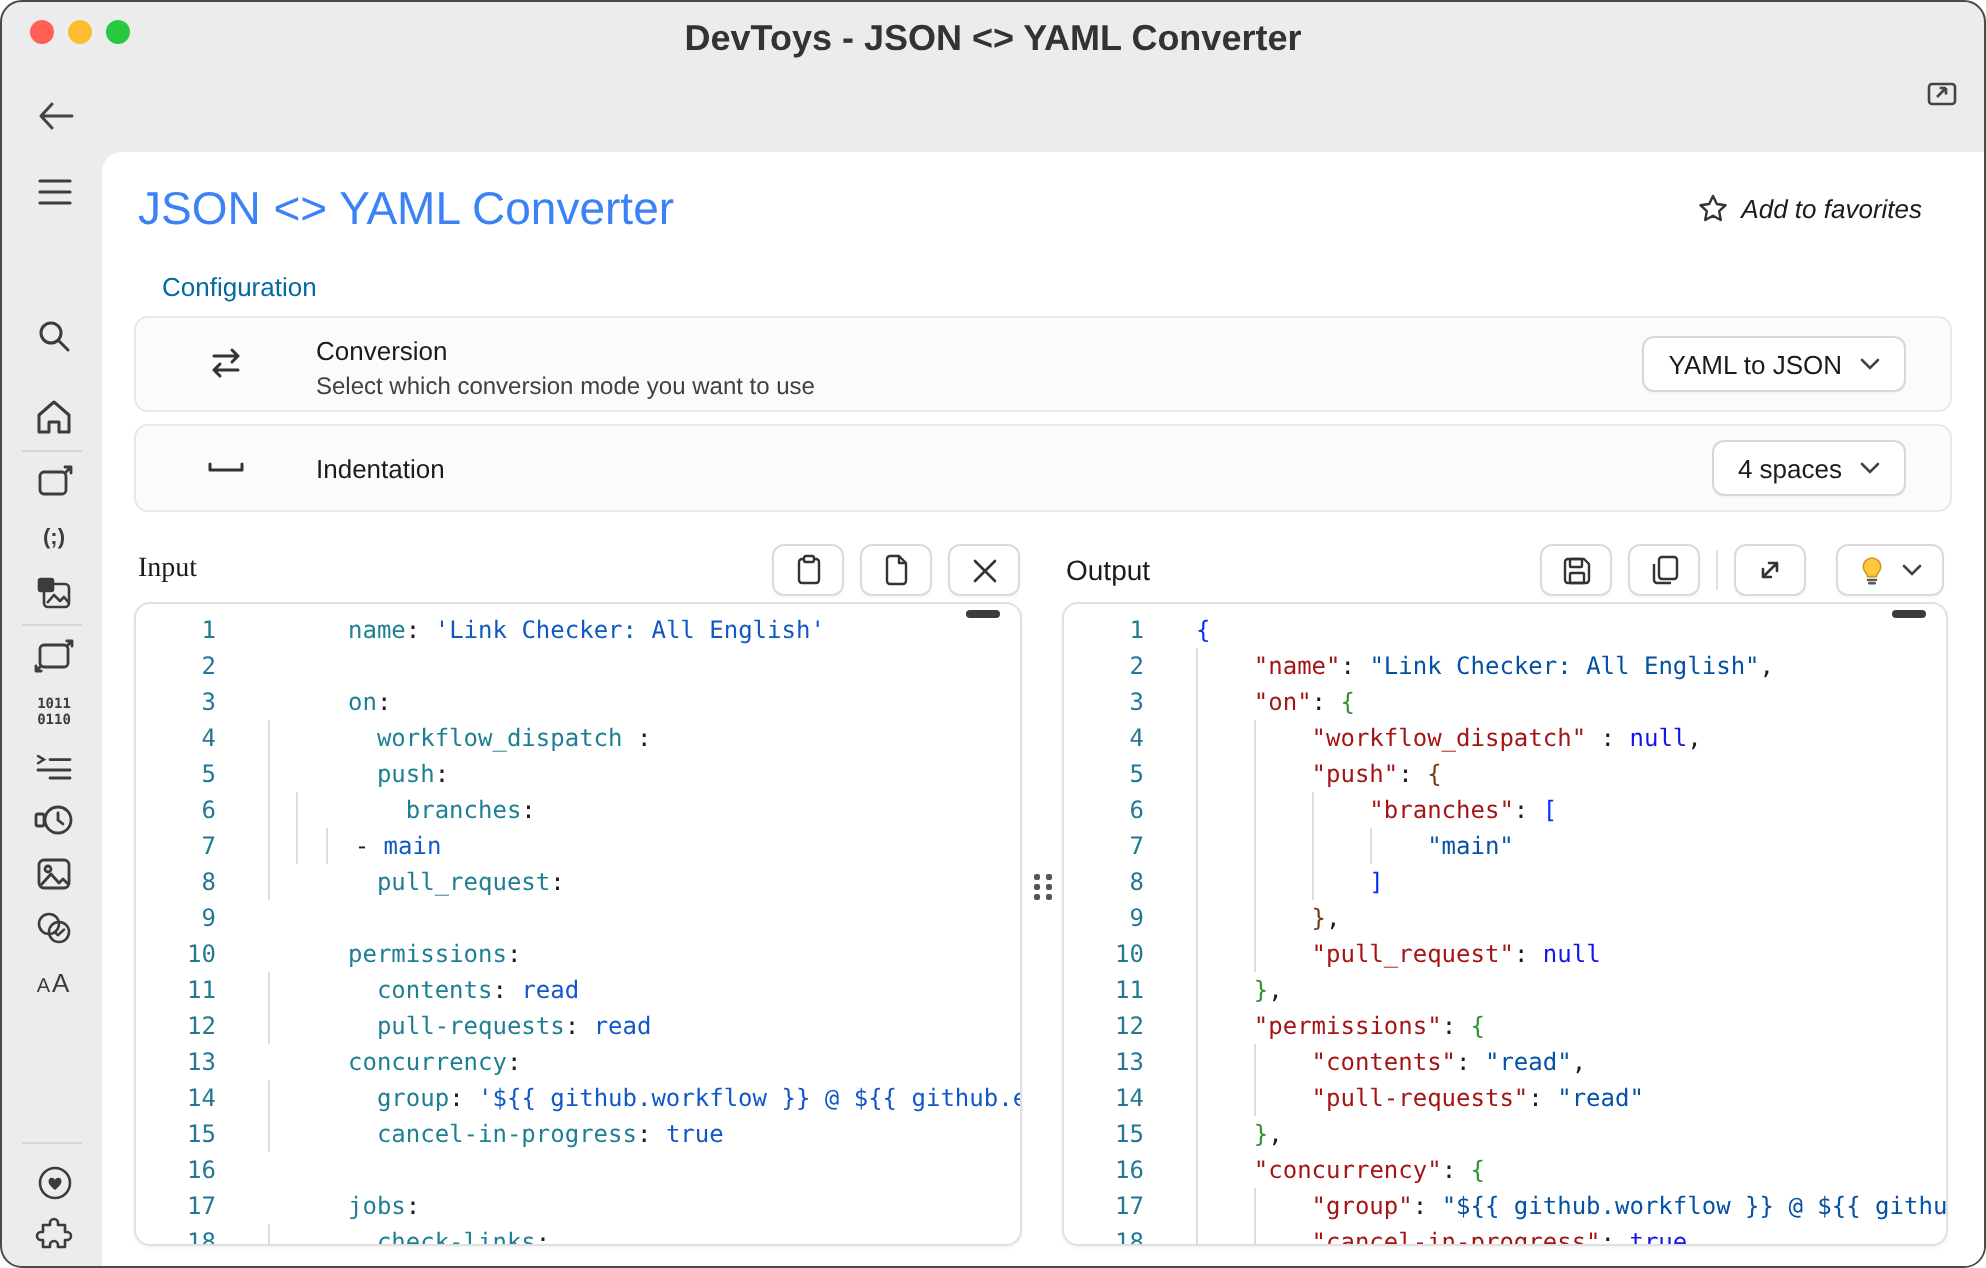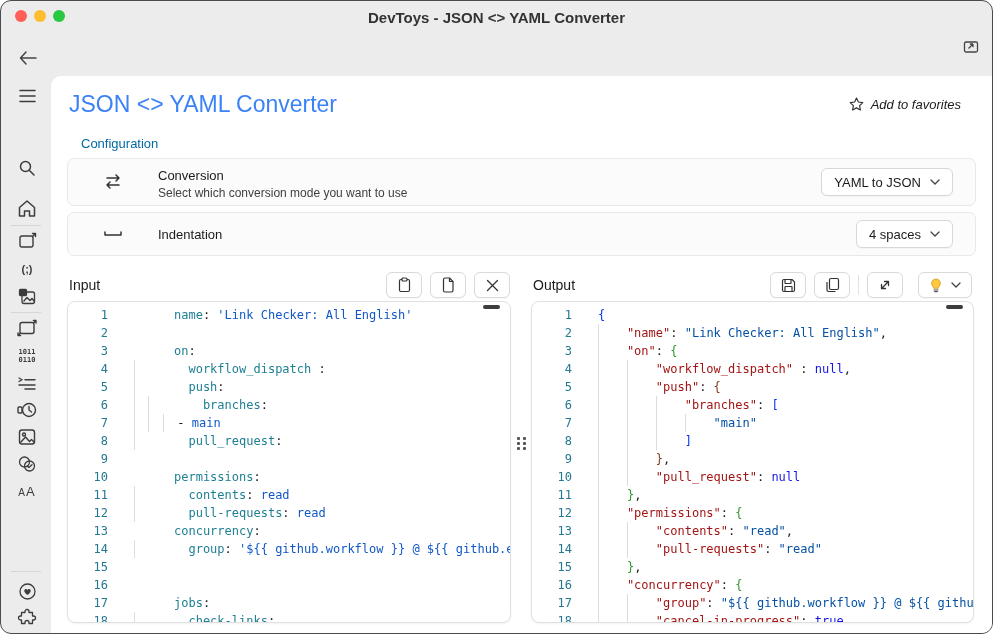--- a/index.html
+++ b/index.html
@@ -5,21 +5,21 @@
   * { margin:0; padding:0; box-sizing:border-box; }
   html,body { width:993px; height:634px; background:#fff; font-family:"Liberation Sans", sans-serif; }
   .window { position:relative; width:993px; height:634px; background:#ececec; border:1px solid #4a4a4a; border-radius:11px; overflow:hidden; }
 
   
   .titlebar { position:absolute; top:0; left:0; right:0; height:30px; }
   .tl { position:absolute; top:9px; width:12px; height:12px; border-radius:50%; }
   .tl.r { left:14px; background:#ff5f57; }
   .tl.y { left:33px; background:#febc2e; }
   .tl.g { left:52px; background:#28c840; }
-  .win-title { position:absolute; top:8px; left:0; right:0; text-align:center; font-size:15px; font-weight:bold; color:#333; }
+  .win-title { position:absolute; top:8px; left:0; right:0; text-align:center; font-size:18px; font-weight:bold; color:#333; }
 
   
   .back-btn { position:absolute; left:15px; top:45px; width:24px; height:24px; cursor:pointer; }
   .popout-btn { position:absolute; right:11px; top:36px; width:20px; height:20px; }
 
   
   .sidebar { position:absolute; left:0; top:30px; bottom:0; width:50px; }
   .side-ic { position:absolute; left:15px; width:22px; height:22px; display:flex; align-items:center; justify-content:center; color:#3c3c3c; }
   .side-div { position:absolute; left:10px; width:30px; height:1px; background:#d6d6d6; }
   .bin-txt { font-family:"DejaVu Sans Mono", monospace; font-size:7px; font-weight:bold; line-height:8px; color:#3c3c3c; text-align:center; }
@@ -216,21 +216,21 @@
         </svg>
       <div class="ctitle">Indentation</div>
       <div class="ddl">
         <span>4 spaces</span>
         <svg width="10" height="6" viewBox="0 0 10 6" fill="none" stroke="#444" stroke-width="1.3" stroke-linecap="round">
             <path d="M1 1 L5 5 L9 1"></path>
           </svg>
       </div>
     </div>
 
-    <div class="pane-label" style="left:18px; top:196px;">Input</div>
+    <div class="pane-label" style="left:18px; top:196px;font-family:Liberation Serif, serif;">Input</div>
     <div class="icon-btn" style="left:335px">
       <svg width="15" height="16" viewBox="0 0 15 16" fill="none" stroke="#333" stroke-width="1.2" stroke-linejoin="round">
           <rect x="2.5" y="2.5" width="10" height="12" rx="1.5"></rect>
           <rect x="5" y="1" width="5" height="3" rx="1" fill="#fff"></rect>
         </svg>
     </div>
     <div class="icon-btn" style="left:379px">
       <svg width="14" height="16" viewBox="0 0 14 16" fill="none" stroke="#333" stroke-width="1.2" stroke-linejoin="round">
           <path d="M2.5 2.5 a1.5 1.5 0 0 1 1.5 -1.5 h4.5 L12 4.5 V13.5 a1.5 1.5 0 0 1 -1.5 1.5 h-6.5 a1.5 1.5 0 0 1 -1.5 -1.5 Z"></path>
           <path d="M8.5 1 V4.5 H12"></path>
@@ -281,21 +281,21 @@
           <div class="cl"><span class="ln">5</span><span class="code"><span class="guide" style="width: 2ch;"></span><span class="tk-k">push</span><span class="tk-p">:</span></span></div>
           <div class="cl"><span class="ln">6</span><span class="code"><span class="guide" style="width: 2ch;"></span><span class="guide" style="width: 2ch;"></span><span class="tk-k">branches</span><span class="tk-p">:</span></span></div>
           <div class="cl"><span class="ln">7</span><span class="code"><span class="guide" style="width: 2ch;"></span><span class="guide" style="width: 2ch;"></span><span class="guide" style="width: 2ch;"></span><span class="tk-p">- </span><span class="tk-v">main</span></span></div>
           <div class="cl"><span class="ln">8</span><span class="code"><span class="guide" style="width: 2ch;"></span><span class="tk-k">pull_request</span><span class="tk-p">:</span></span></div>
           <div class="cl"><span class="ln">9</span><span class="code"></span></div>
           <div class="cl"><span class="ln">10</span><span class="code"><span class="tk-k">permissions</span><span class="tk-p">:</span></span></div>
           <div class="cl"><span class="ln">11</span><span class="code"><span class="guide" style="width: 2ch;"></span><span class="tk-k">contents</span><span class="tk-p">: </span><span class="tk-v">read</span></span></div>
           <div class="cl"><span class="ln">12</span><span class="code"><span class="guide" style="width: 2ch;"></span><span class="tk-k">pull-requests</span><span class="tk-p">: </span><span class="tk-v">read</span></span></div>
           <div class="cl"><span class="ln">13</span><span class="code"><span class="tk-k">concurrency</span><span class="tk-p">:</span></span></div>
           <div class="cl"><span class="ln">14</span><span class="code"><span class="guide" style="width: 2ch;"></span><span class="tk-k">group</span><span class="tk-p">: </span><span class="tk-v">'${{ github.workflow }} @ ${{ github.event.pu</span></span></div>
-          <div class="cl"><span class="ln">15</span></div>
+          <div class="cl"><span class="ln">15</span><span class="code"><span class="guide" style="width: 2ch;"></span><span class="tk-k">cancel-in-progress</span><span class="tk-p">: </span><span class="tk-v">true</span></span></div>
           <div class="cl"><span class="ln">16</span><span class="code"></span></div>
           <div class="cl"><span class="ln">17</span><span class="code"><span class="tk-k">jobs</span><span class="tk-p">:</span></span></div>
           <div class="cl"><span class="ln">18</span><span class="code"><span class="guide" style="width: 2ch;"></span><span class="tk-k">check-links</span><span class="tk-p">:</span></span></div>
         </div>
       <div class="scroll-dash"></div>
     </div>
 
     <div class="panel panel-output">
       <div class="editor">
           <div class="cl"><span class="ln">1</span><span class="code"><span class="tk-b1">{</span></span></div>

